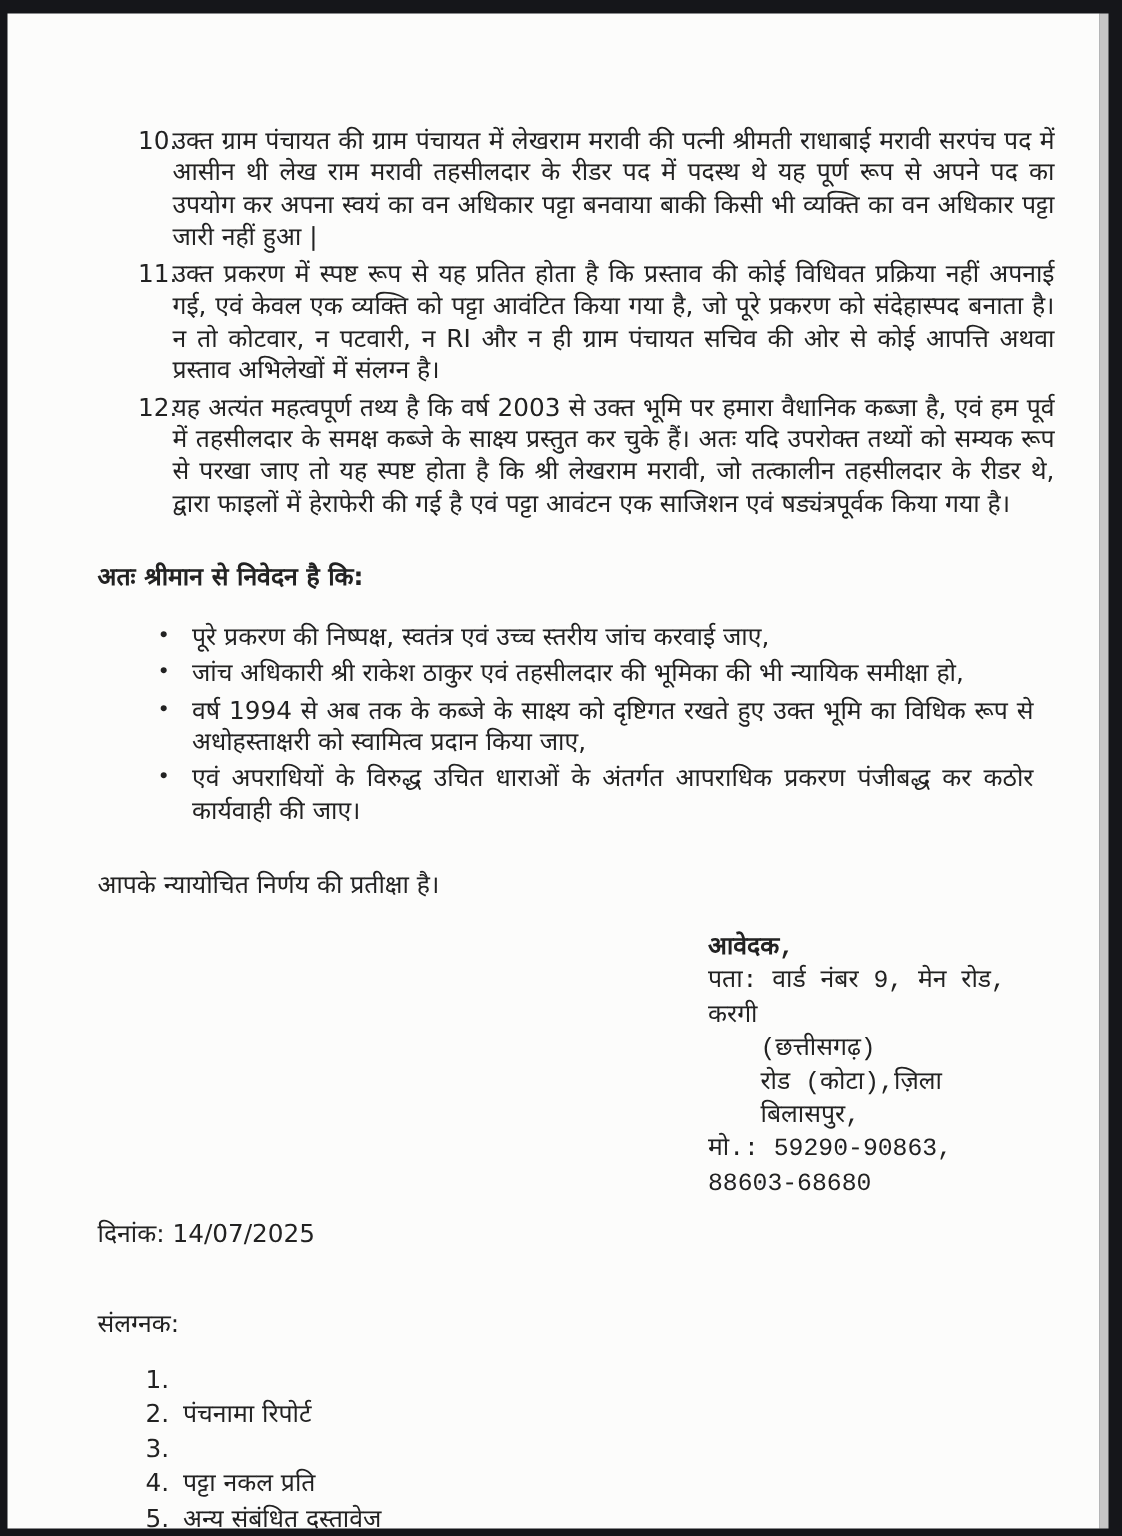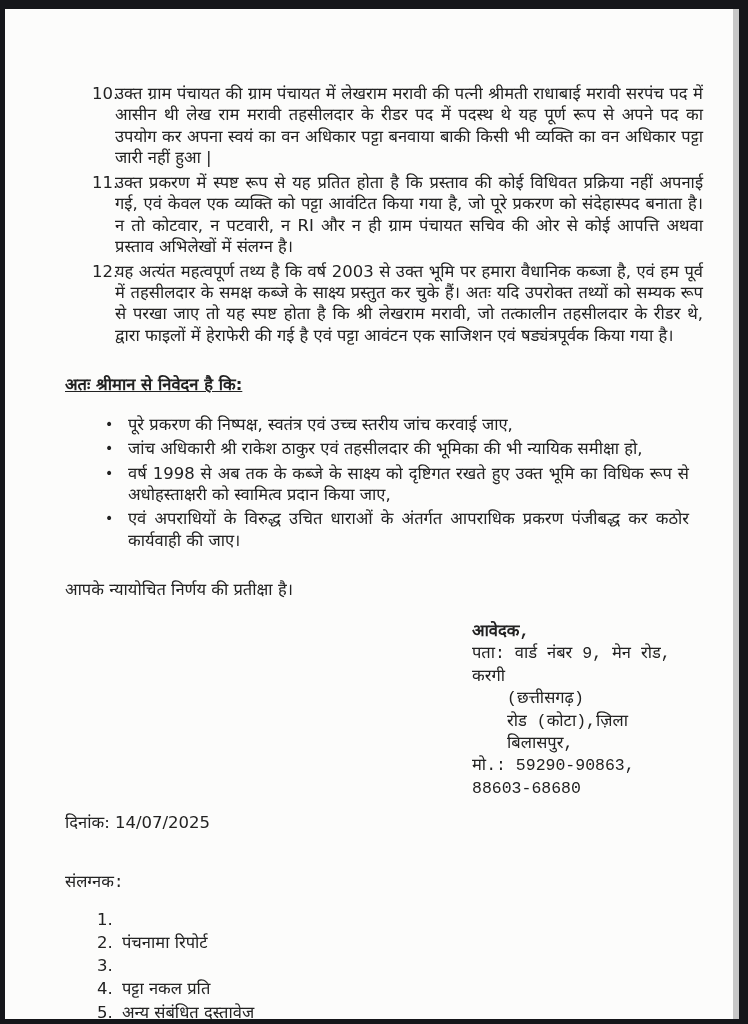--- a/index.html
+++ b/index.html
@@ -22,36 +22,36 @@
     padding: 74px 30px 0 60px;
     font-size: 16.5px;
     line-height: 1.3;
   }
   
   .points { margin: 0 0 0 27px; padding: 0; list-style: none; }
   .point { display: flex; margin-bottom: 3px; }
   .point-num { flex: none; width: 23px; }
   .point-text { flex: 1; text-align: justify; }
 
-  .request-heading { font-weight: bold; margin-top: 28px; text-decoration: underline; }
+  .request-heading { font-weight: bold; margin-top: 28px; }
 
   .requests { margin: 18px 14px 0 40px; padding: 0; list-style: none; }
   .request { display: flex; margin-bottom: 3px; }
   .bullet { flex: none; width: 23px; font-size: 14px; padding-top: 1px; }
   .request-text { flex: 1; text-align: justify; }
 
   .closing-line { margin-top: 28px; }
 
   .applicant { margin-top: 20px; margin-left: 407px; line-height: 1.36; font-family: Liberation Mono, monospace; }
   .applicant-heading { font-weight: bold; }
   .addr-cont { padding-left: 35px; }
 
   .date-line { margin-top: 12px; }
 
-  .attachments-heading { margin-top: 38px; font-family: Liberation Mono, monospace; }
+  .attachments-heading { margin-top: 38px; }
   .attachments { margin: 15px 0 0 32px; padding: 0; list-style: none; line-height: 1.4; }
   .attachment { display: flex; }
   .att-num { flex: none; width: 25px; }
 </style>
 </head>
 <body>
 
 <div class="gray-edge"></div>
 
 <div class="paper">
@@ -77,21 +77,21 @@
     <li class="request">
       <span class="bullet">•</span>
       <span class="request-text">पूरे प्रकरण की निष्पक्ष, स्वतंत्र एवं उच्च स्तरीय जांच करवाई जाए,</span>
     </li>
     <li class="request">
       <span class="bullet">•</span>
       <span class="request-text">जांच अधिकारी श्री राकेश ठाकुर एवं तहसीलदार की भूमिका की भी न्यायिक समीक्षा हो,</span>
     </li>
     <li class="request">
       <span class="bullet">•</span>
-      <span class="request-text">वर्ष 1998 से अब तक के कब्जे के साक्ष्य को दृष्टिगत रखते हुए उक्त भूमि का विधिक रूप से अधोहस्ताक्षरी को स्वामित्व प्रदान किया जाए,</span>
+      <span class="request-text">वर्ष 1994 से अब तक के कब्जे के साक्ष्य को दृष्टिगत रखते हुए उक्त भूमि का विधिक रूप से अधोहस्ताक्षरी को स्वामित्व प्रदान किया जाए,</span>
     </li>
     <li class="request">
       <span class="bullet">•</span>
       <span class="request-text">एवं अपराधियों के विरुद्ध उचित धाराओं के अंतर्गत आपराधिक प्रकरण पंजीबद्ध कर कठोर कार्यवाही की जाए।</span>
     </li>
   </ul>
 
   <div class="closing-line">आपके न्यायोचित निर्णय की प्रतीक्षा है।</div>
 
   <div class="applicant">

